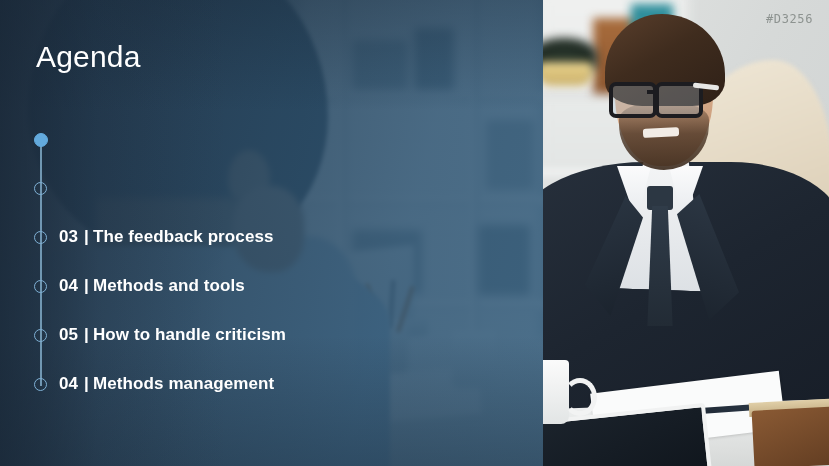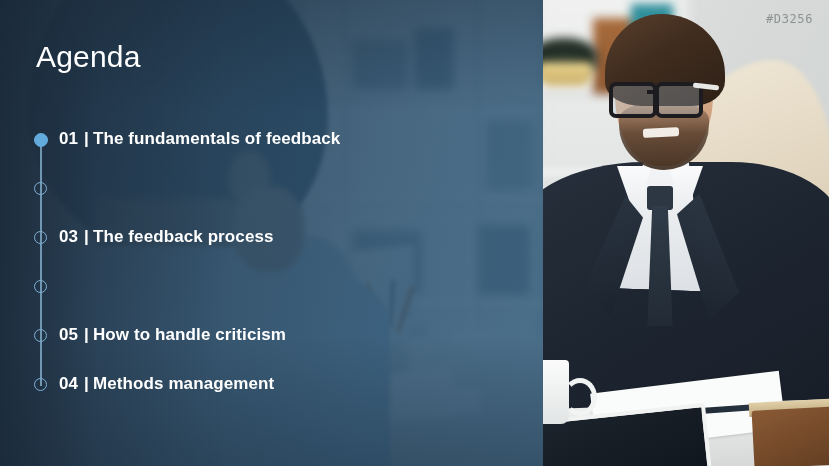--- a/index.html
+++ b/index.html
@@ -557,38 +557,38 @@
 
   <div class="title-block">
     <h1 class="slide-title">Agenda</h1>
   </div>
 
   <div class="agenda-list">
     <div class="timeline-line"></div>
 
     <div class="agenda-item">
       <span class="bullet active"></span>
-      <span class="item-text">
-        <span class="item-num">01</span><span class="item-sep">|</span><span>The fundamentals of feedback</span>
-      </span>
     </div>
 
     <div class="agenda-item">
       <span class="bullet"></span>
     </div>
 
     <div class="agenda-item">
       <span class="bullet"></span>
       <span class="item-text">
         <span class="item-num">03</span><span class="item-sep">|</span><span>The feedback process</span>
       </span>
     </div>
 
     <div class="agenda-item">
       <span class="bullet"></span>
+      <span class="item-text">
+        <span class="item-num">04</span><span class="item-sep">|</span><span>Methods and tools</span>
+      </span>
     </div>
 
     <div class="agenda-item">
       <span class="bullet"></span>
       <span class="item-text">
         <span class="item-num">05</span><span class="item-sep">|</span><span>How to handle criticism</span>
       </span>
     </div>
 
     <div class="agenda-item">

